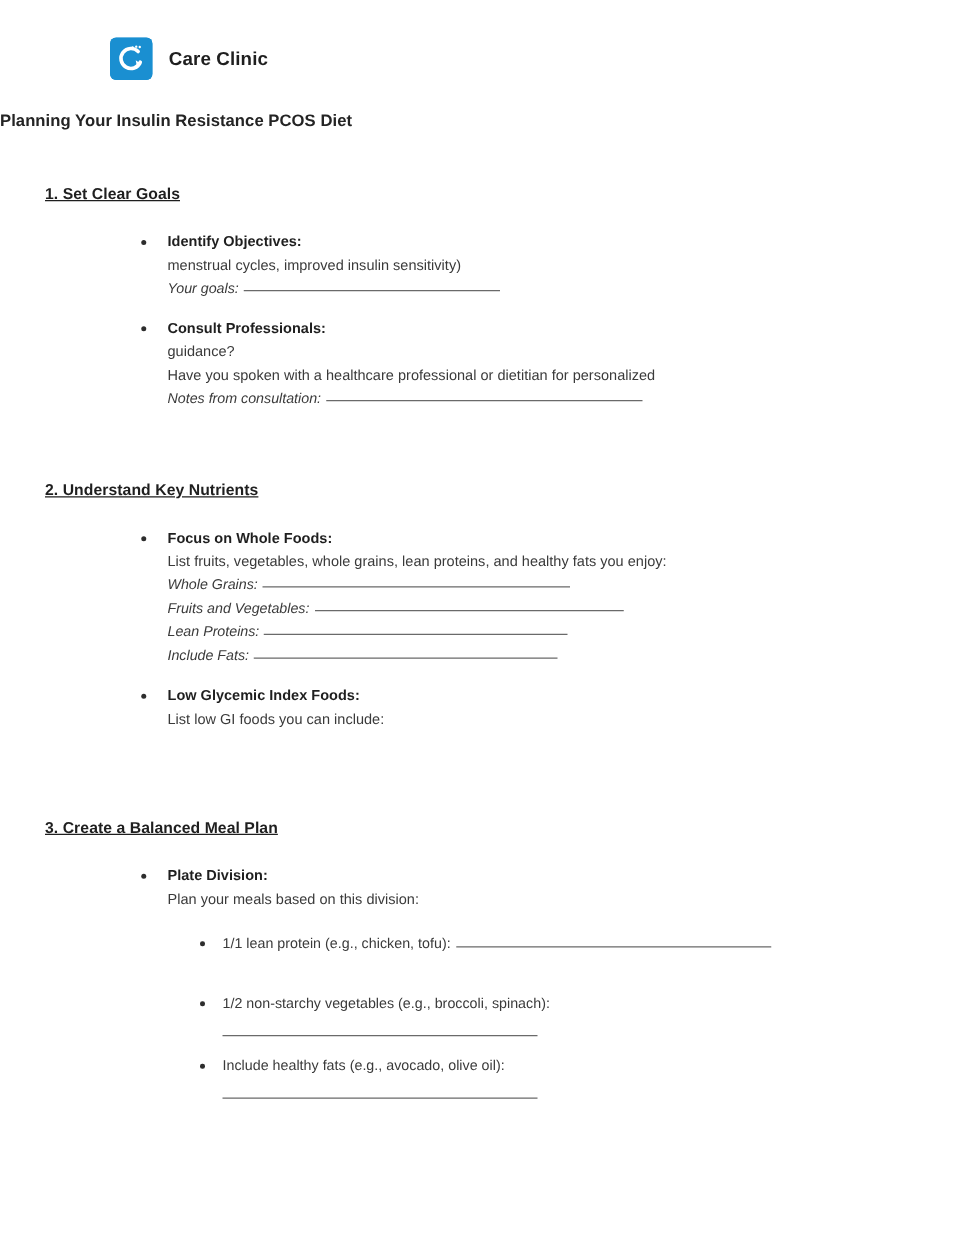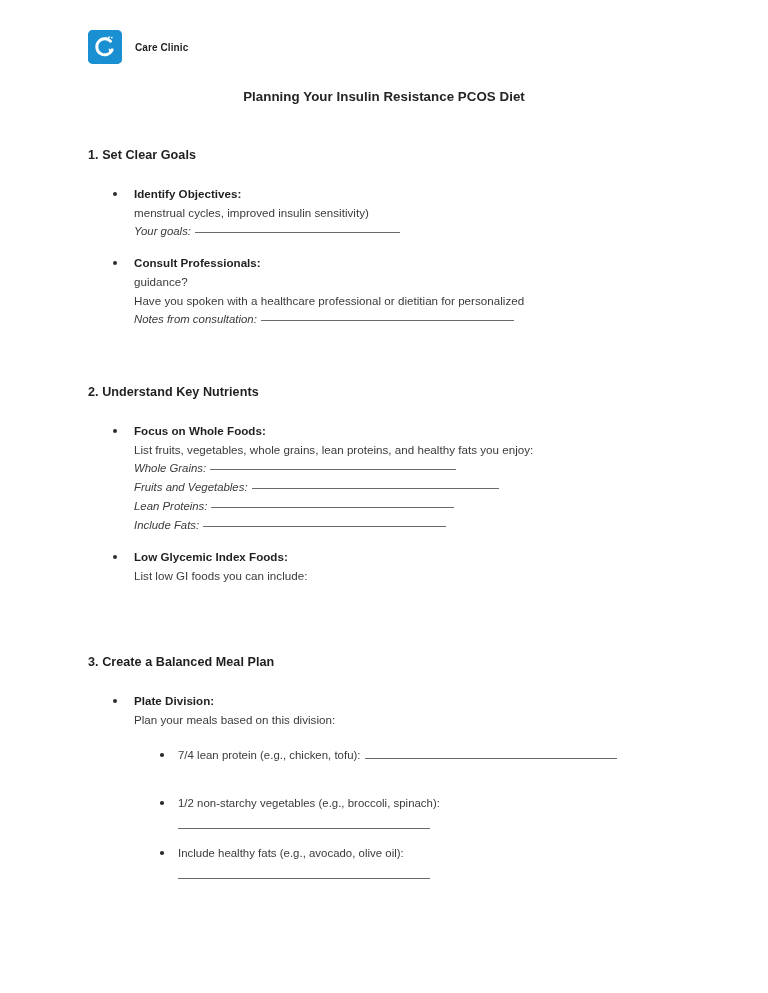--- a/index.html
+++ b/index.html
@@ -34,34 +34,33 @@
   }
   .brand-logo {
     width: 34px;
     height: 34px;
     border-radius: 5px;
     background: #1a8fd1;
     display: block;
     flex: 0 0 auto;
   }
   .brand-name {
-    font-size: 10px;
+    font-size: 15px;
     font-weight: bold;
     color: #1f1f1f;
     letter-spacing: .1px;
     white-space: nowrap;
   }
 
   
   .doc-title {
     position: absolute;
     top: 89px;
     left: 0;
     width: 768px;
-    text-align: center;
     font-size: 13.3px;
     font-weight: bold;
     color: #242424;
     letter-spacing: .05px;
   }
 
   
   .content {
     position: absolute;
     top: 148px;
@@ -70,22 +69,23 @@
   }
 
   .section {
     margin: 0;
   }
 
   .section-heading {
     font-size: 12.6px;
     font-weight: bold;
     color: #1f1f1f;
-    margin: 0 0 0 88px;
+    margin: 0 0 0 36px;
     letter-spacing: .05px;
+    text-decoration: underline;
   }
 
   
   .bullets {
     list-style: none;
     margin: 0;
     padding: 0;
   }
   .bullet {
     position: relative;
@@ -280,21 +280,21 @@
           <span class="bullet-label">Plate Division:</span>
           <span class="bullet-text">Plan your meals based on this division:</span>
         </li>
       </ul>
 
       <div style="height:16px"></div>
 
       <ul class="subbullets">
 
         <li class="subbullet">
-          <span class="subbullet-text">7/4 lean protein (e.g., chicken, tofu):</span><span class="inline-rule" style="width:252px"></span>
+          <span class="subbullet-text">1/1 lean protein (e.g., chicken, tofu):</span><span class="inline-rule" style="width:252px"></span>
         </li>
 
         <div style="height:14px"></div>
 
 
         <div style="height:14px"></div>
 
         <li class="subbullet">
           <span class="subbullet-text">1/2 non-starchy vegetables (e.g., broccoli, spinach):</span>
           <span class="sub-rule" style="width:252px"></span>

